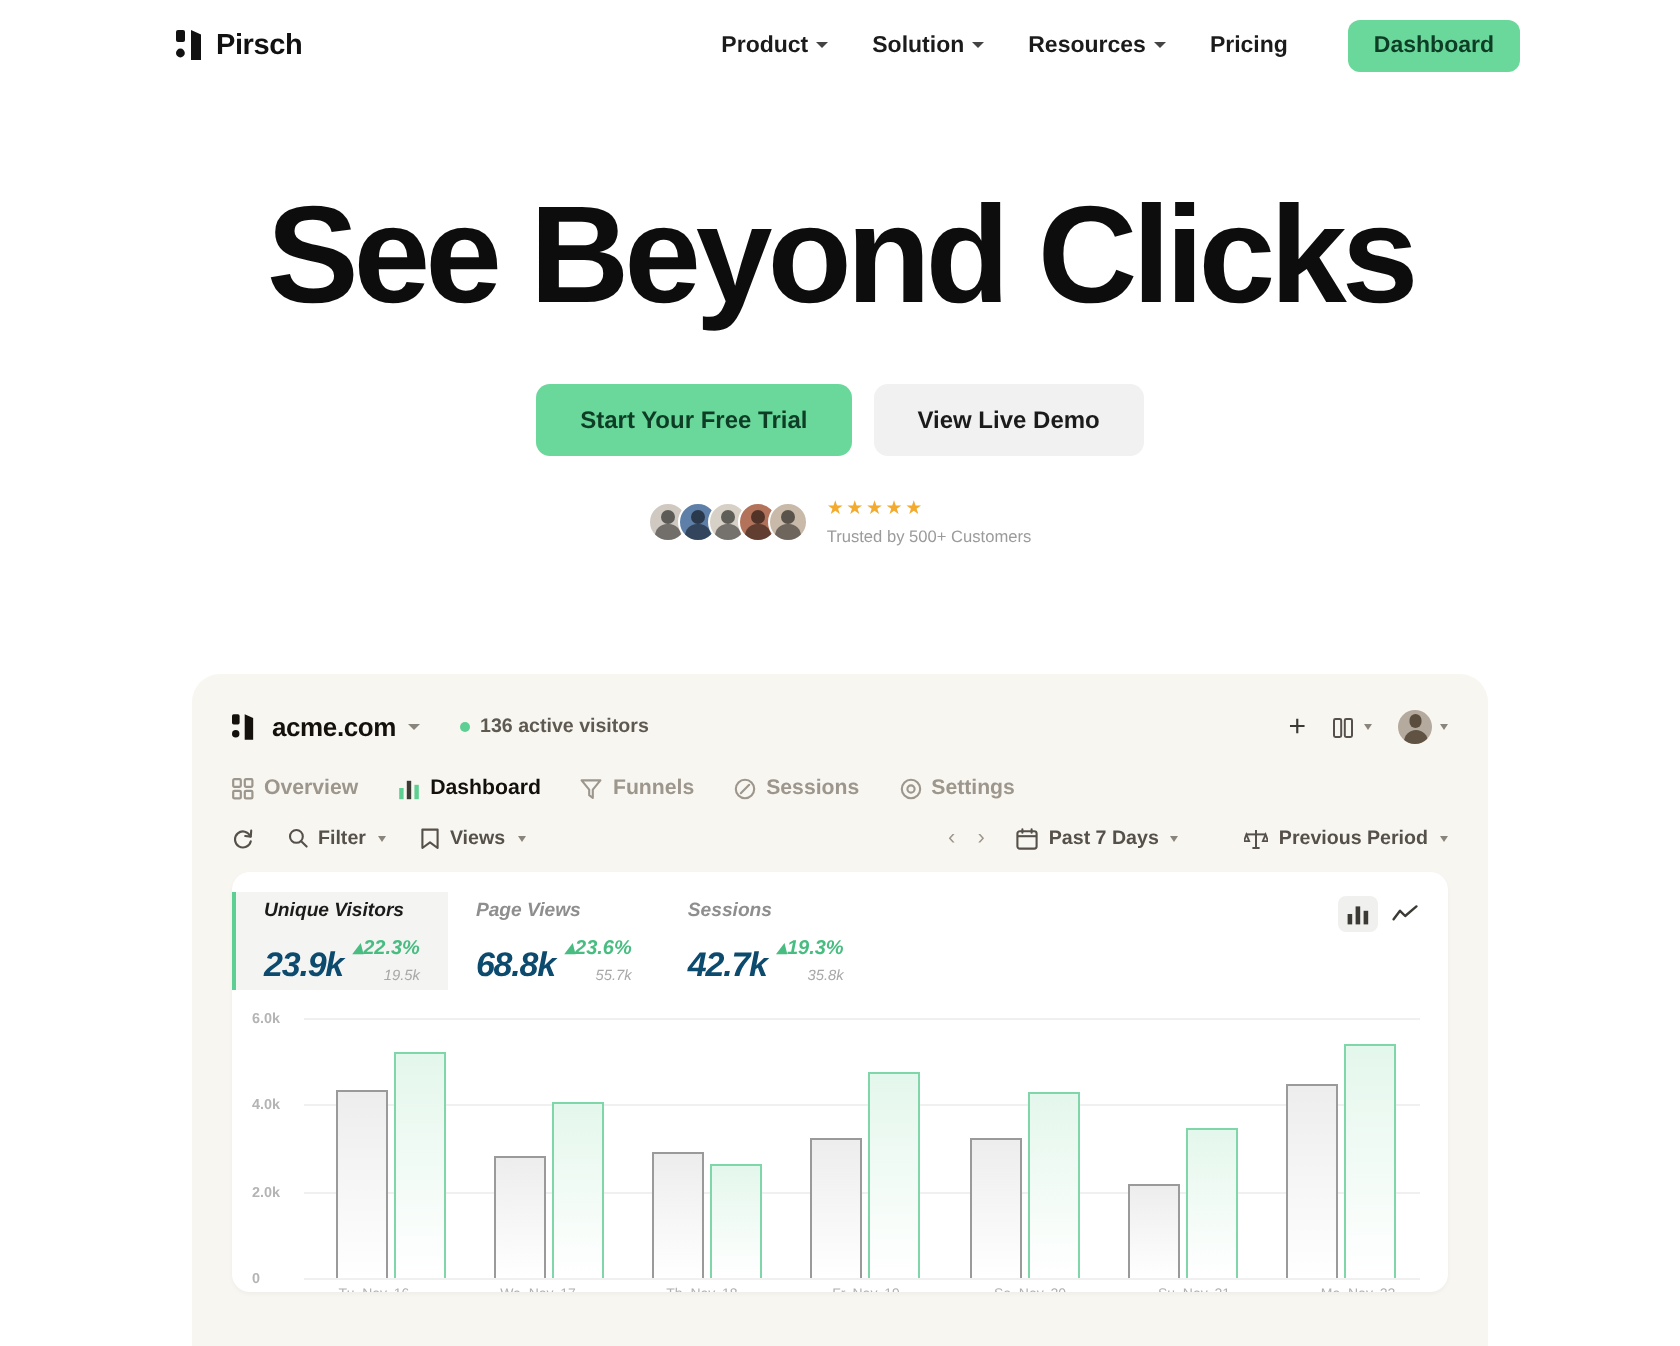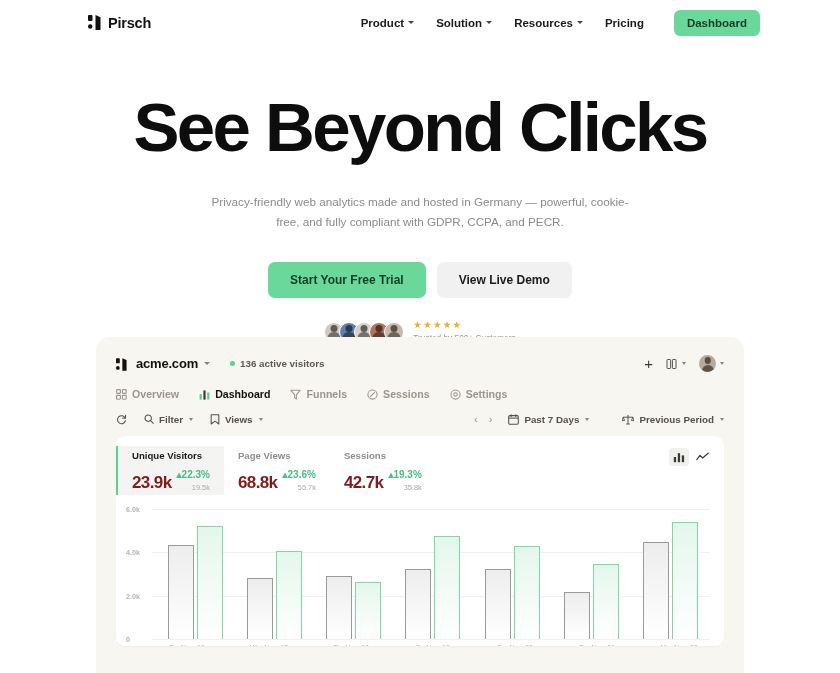--- a/index.html
+++ b/index.html
@@ -136,29 +136,29 @@
   }
   .toolbar-right { margin-left:auto; display:flex; align-items:center; gap: 16px; }
   .arrows { display:flex; gap: 11px; color:#9c968c; font-size: 11px; cursor:pointer; }
 
   
   .card {
     background:#fff; border-radius: 9px; margin-top: 11px;
     height: 210px; padding: 0; position: relative; overflow:hidden;
     box-shadow: 0 1px 2px rgba(0,0,0,0.04);
   }
-  .metrics { display:flex; align-items:center; padding: 10px 12px 10px 0; position:relative; }
+  .metrics { display:flex; align-items:center; padding: 10px 12px 10px 0; position:relative;font-style:italic; }
   .metric {
     padding: 4px 14px 2px 14px; min-width: 0; position:relative;
   }
   .metric.active { background:#f4f4f3; border-left: 2.5px solid #5ecf92; }
   .metric-label { font-size: 9.6px; color:#8e8e8e; font-weight:600; white-space:nowrap; }
   .metric.active .metric-label { color:#1b1b1b; font-weight:700; }
   .metric-row { display:flex; align-items:flex-end; gap:5px; margin-top:3px; }
-  .metric-value { font-size: 17px; font-weight:700; letter-spacing:-0.6px; color:#7f1d1d; white-space:nowrap; }
+  .metric-value { font-size: 17px; font-weight:700; letter-spacing:-0.6px; color:#0c4a6e; white-space:nowrap; }
   .metric-delta { padding-bottom: 1px; }
   .delta-pct { font-size:10px; font-weight:700; white-space:nowrap; }
   .delta-pct.up { color:#49bd81; }
   .delta-pct.down { color:#e2685f; }
   .delta-prev { font-size:7.4px; color:#a8a8a8; text-align:right; margin-top:1px; white-space:nowrap; }
 
   .chart-toggle { position:absolute; right: 12px; top: 12px; display:flex; align-items:center; gap: 3px; }
   .tg { width:20px;height:18px;border-radius:4px;display:flex;align-items:center;justify-content:center;cursor:pointer; }
   .tg.on { background:#f0f0ee; }
 
@@ -205,21 +205,20 @@
     </div>
     <div class="nav-link">
       <span>Pricing</span>
     </div>
     <div class="nav-cta">Dashboard</div>
   </div>
 </div>
 
 <div class="hero">
   <h1>See Beyond Clicks</h1>
-  <p class="hero-sub">Privacy-friendly web analytics made and hosted in Germany — powerful, cookie-free, and fully compliant with GDPR, CCPA, and PECR.</p>
   <div class="hero-btns">
     <div class="btn-primary">Start Your Free Trial</div>
     <div class="btn-secondary">View Live Demo</div>
   </div>
   <div class="social">
     <div class="avatars">
       <span class="avatar" style="background:#cfc9c1"></span>
       <span class="avatar" style="background:#5e7fa8"></span>
       <span class="avatar" style="background:#d6d0c6"></span>
       <span class="avatar" style="background:#b3725a"></span>

